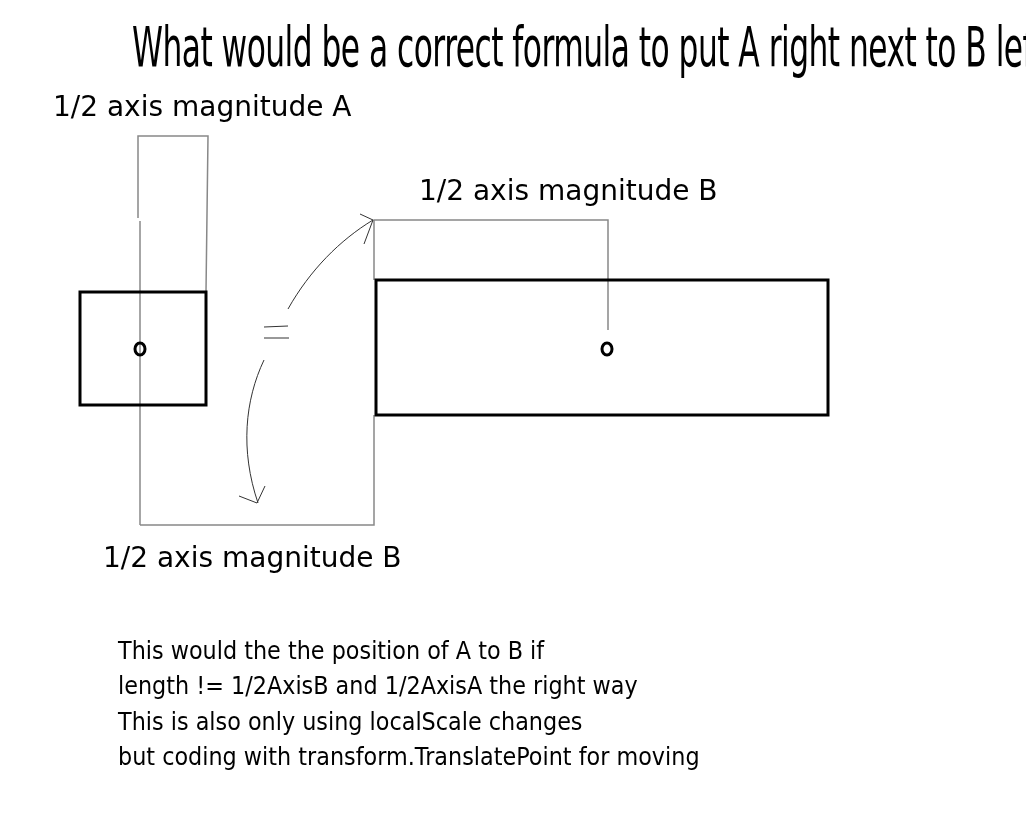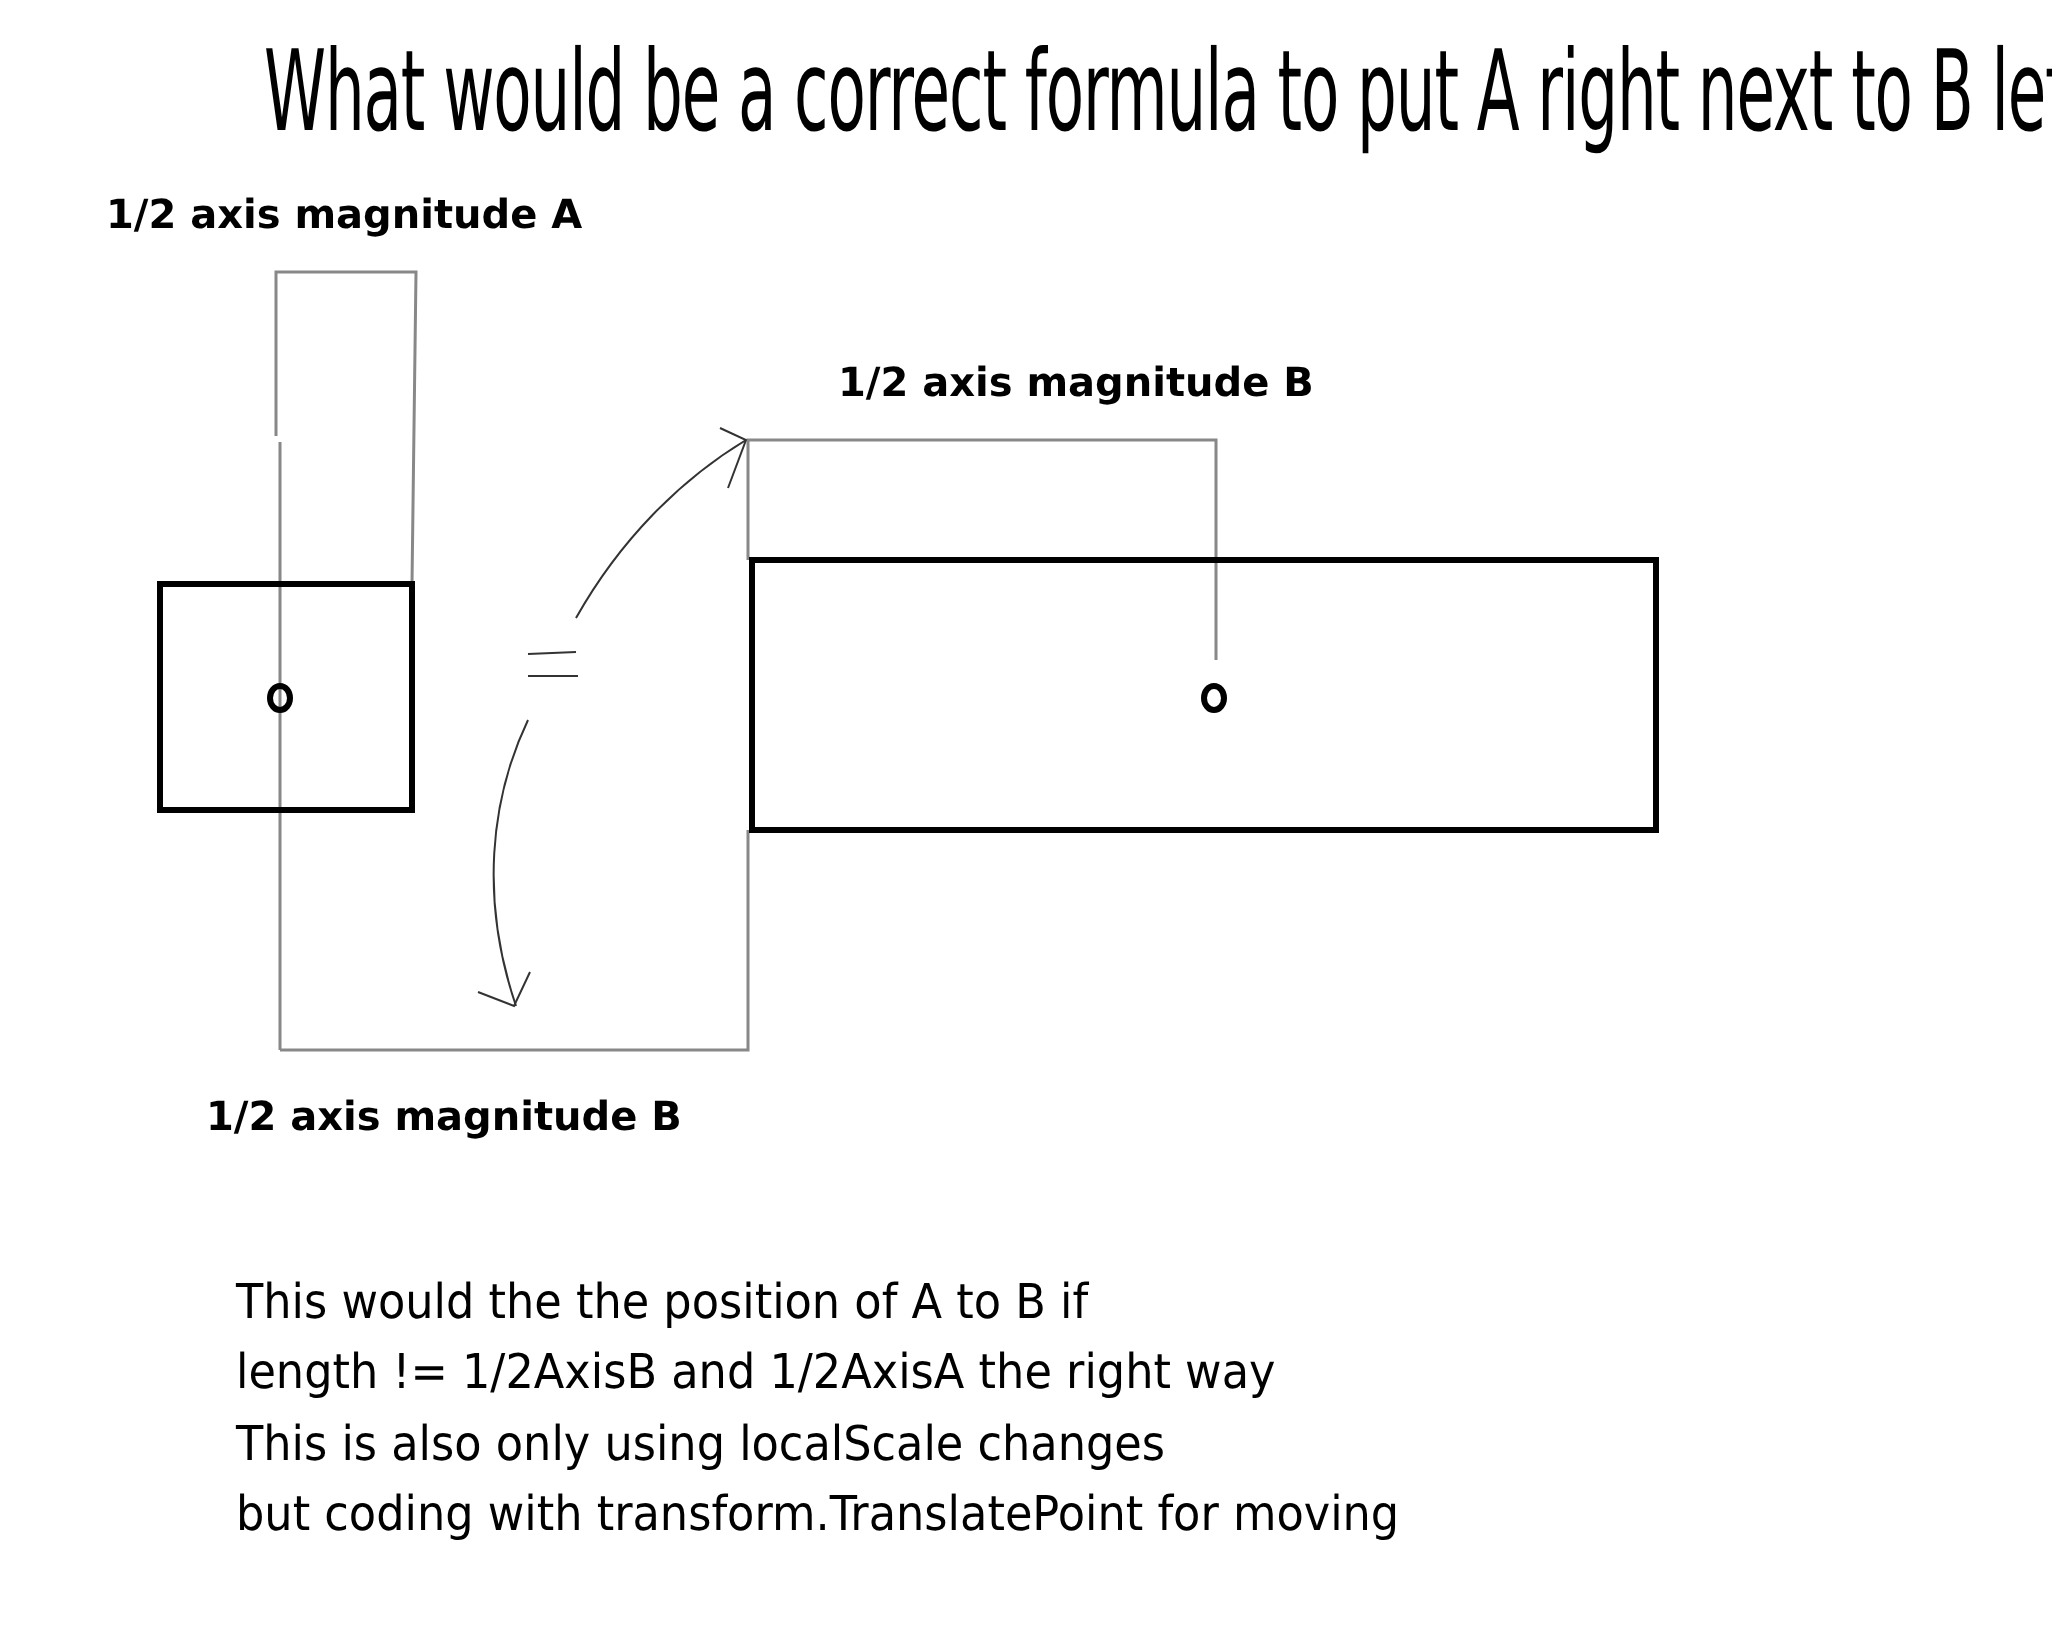--- a/index.html
+++ b/index.html
@@ -1,21 +1,21 @@
 <!DOCTYPE html>
 <html><head>
 <meta charset="utf-8">
 <style>
   html, body { margin: 0; padding: 0; background: #ffffff; }
   body { width: 1026px; height: 824px; position: relative; overflow: hidden;
          font-family: "DejaVu Sans", sans-serif; color: #000; }
   .title { position: absolute; left: 132px; top: 14px; width: 860px; height: 66px;
            font-size: 56px; line-height: 66px; white-space: nowrap;
            transform-origin: left top; transform: scaleX(0.56); letter-spacing: -1px; }
-  .label { position: absolute; font-size: 20px; white-space: nowrap; line-height: 28px; font-weight: bold; }
+  .label { position: absolute; font-size: 28px; white-space: nowrap; line-height: 28px; }
   .note { position: absolute; left: 118px; font-size: 24px; line-height: 28px; white-space: nowrap;
           transform-origin: left top; transform: scaleX(0.93); }
   svg.diagram { position: absolute; left: 0; top: 0; }
 </style>
 </head>
 <body>
 
 <div class="title">What would be a correct formula to put A right next to B left?</div>
 
 <div class="label" style="left:53px; top:93px;">1/2 axis magnitude A</div>

